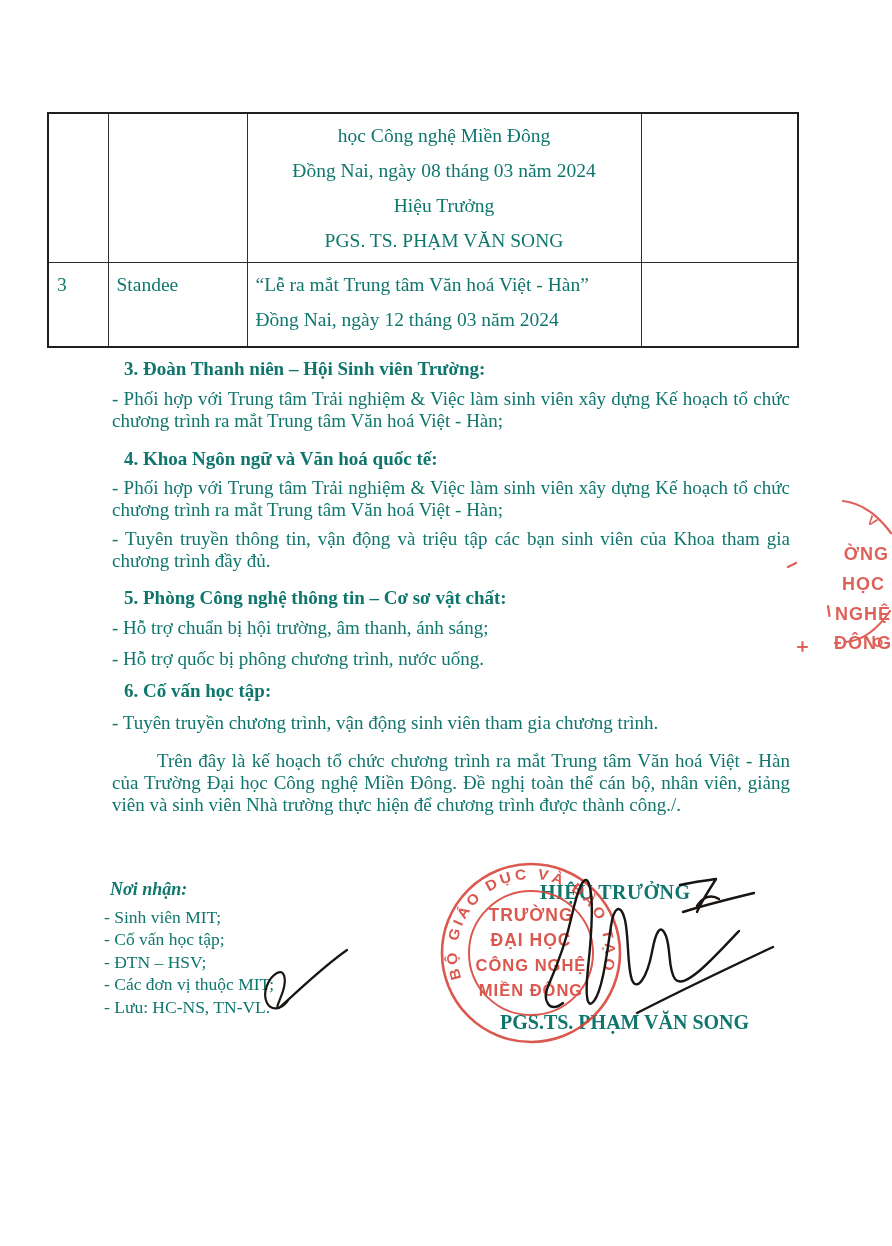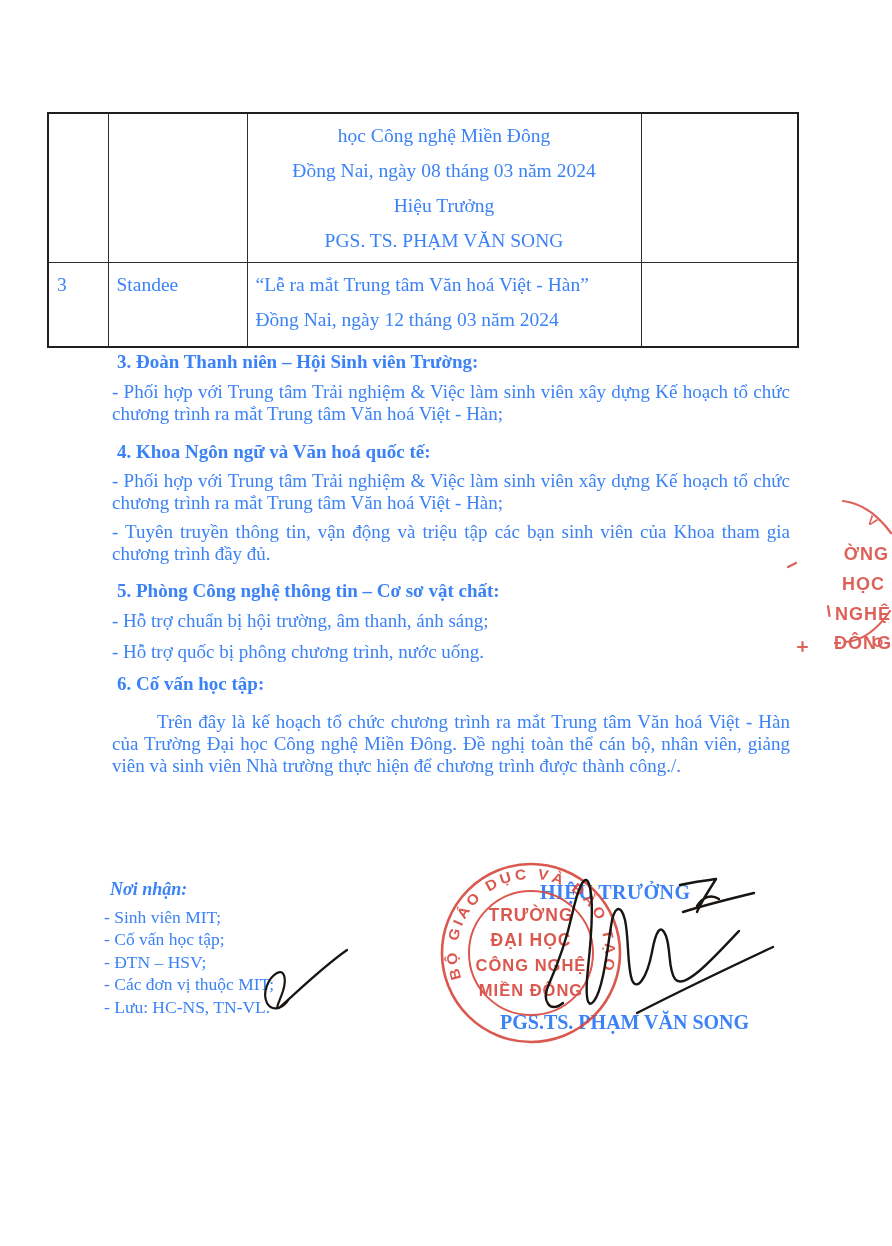--- a/index.html
+++ b/index.html
@@ -1,17 +1,17 @@
 <!DOCTYPE html>
 <html><head>
 <meta charset="utf-8">
 <style>
   html,body{margin:0;padding:0;background:#e8e8e8;}
   .page{
-    position:relative;width:892px;height:1246px;background:#ffffff;color:#3b82f6;
+    position:relative;width:892px;height:1246px;background:#ffffff;color:#0f766e;
     font-family:"Liberation Serif","DejaVu Serif",serif;overflow:hidden;margin:0 auto;
   }
   
   table.doc{
     position:absolute;left:47px;top:112px;width:750px;
     border-collapse:collapse;table-layout:fixed;
     border:2.5px solid #1f1f1f;
   }
   table.doc td{
     border:1.4px solid #2e2e2e;vertical-align:top;
@@ -19,21 +19,21 @@
   }
   table.doc tr.r1{height:143px;}
   table.doc tr.r2{height:84px;}
   td.center{text-align:center;}
   td.c3{padding-left:10px;padding-right:10px;}
   
   .body{
     position:absolute;left:112px;top:351px;width:678px;
     font-size:19px;line-height:22px;
   }
-  .body h3{font-size:19px;font-weight:bold;margin:0;padding-left:5px;}
+  .body h3{font-size:19px;font-weight:bold;margin:7px;padding-left:5px;}
   .body p{margin:0;}
   .j{text-align:justify;}
   .closing{text-indent:45px;}
   .mt7{margin-top:7px!important;}  .mt8{margin-top:8px!important;}
   .mt9{margin-top:9px!important;}  .mt10{margin-top:10px!important;}
   .mt11{margin-top:11px!important;}.mt15{margin-top:15px!important;}
   .mt16{margin-top:16px!important;}
   
   .recipients{position:absolute;left:104px;top:878px;font-size:17.5px;line-height:22.5px;}
   .rec-label{font-weight:bold;font-style:italic;font-size:18px;margin-left:6px;margin-bottom:5px;}
@@ -85,20 +85,21 @@
 
     <h3 class="mt16">4. Khoa Ngôn ngữ và Văn hoá quốc tế:</h3>
     <p class="j mt7">- Phối hợp với Trung tâm Trải nghiệm &amp; Việc làm sinh viên xây dựng Kế hoạch tổ chức chương trình ra mắt Trung tâm Văn hoá Việt - Hàn;</p>
     <p class="j mt7">- Tuyên truyền thông tin, vận động và triệu tập các bạn sinh viên của Khoa tham gia chương trình đầy đủ.</p>
 
     <h3 class="mt15">5. Phòng Công nghệ thông tin – Cơ sơ vật chất:</h3>
     <p class="mt8">- Hỗ trợ chuẩn bị hội trường, âm thanh, ánh sáng;</p>
     <p class="mt9">- Hỗ trợ quốc bị phông chương trình, nước uống.</p>
 
     <h3 class="mt10">6. Cố vấn học tập:</h3>
+    <p class="mt10">- Tuyên truyền chương trình, vận động sinh viên tham gia chương trình.</p>
 
     <p class="j closing mt16">Trên đây là kế hoạch tổ chức chương trình ra mắt Trung tâm Văn hoá Việt - Hàn của Trường Đại học Công nghệ Miền Đông. Đề nghị toàn thể cán bộ, nhân viên, giảng viên và sinh viên Nhà trường thực hiện để chương trình được thành công./.</p>
   </div>
 
   <div class="recipients">
     <div class="rec-label">Nơi nhận:</div>
     <div class="rec-item">- Sinh viên MIT;</div>
     <div class="rec-item">- Cố vấn học tập;</div>
     <div class="rec-item">- ĐTN – HSV;</div>
     <div class="rec-item">- Các đơn vị thuộc MIT;</div>

